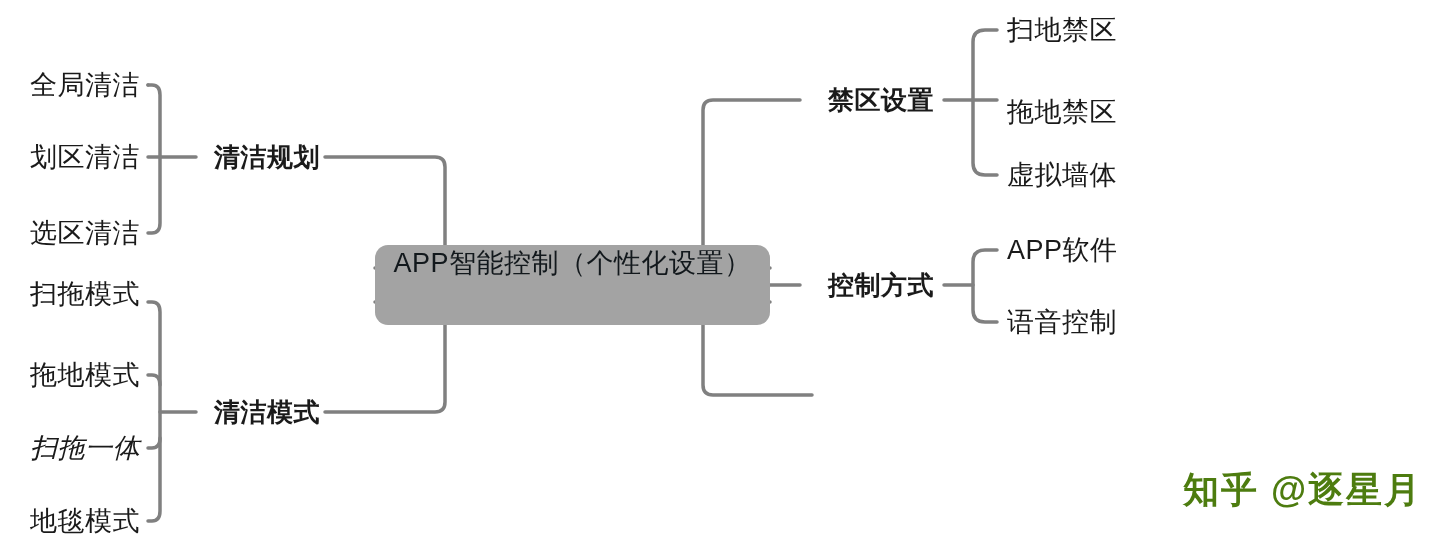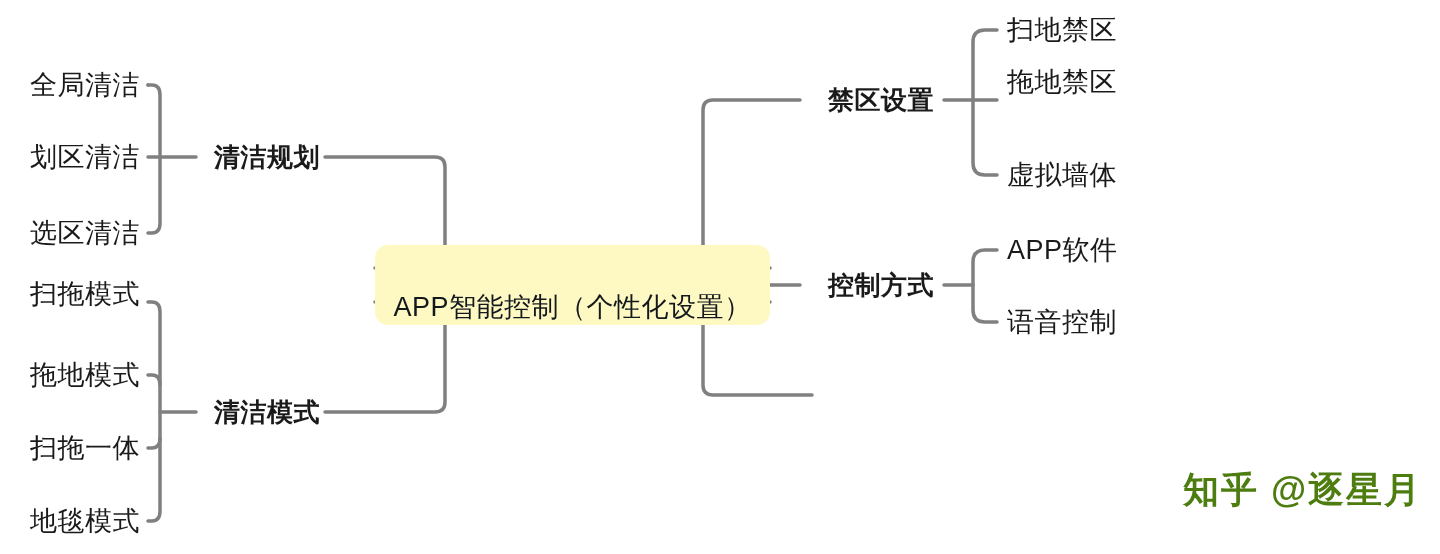--- a/index.html
+++ b/index.html
@@ -47,24 +47,24 @@
   }
   .l-left {
     transform: translate(-100%, -50%);
   }
   .center-node {
     position: absolute;
     left: 375px;
     top: 245px;
     width: 395px;
     height: 80px;
-    background: #fef9c3;
+    background: #a3a3a3;
     border-radius: 13px;
     display: flex;
-    align-items: flex-end;
+    align-items: flex-start;
     justify-content: center;
   }
   .center-label {
     font-size: 27px;
     font-weight: 400;
     color: #12181c;
     letter-spacing: 0.5px;
     white-space: nowrap;
   }
   .watermark {
@@ -126,30 +126,30 @@
   <div class="node branch l-left" style="left:320px; top:157px;">清洁规划</div>
 
   <div class="node branch l-left" style="left:320px; top:412px;">清洁模式</div>
 
   <div class="node leaf l-left" style="left:140px; top:85px;">全局清洁</div>
   <div class="node leaf l-left" style="left:140px; top:157px;">划区清洁</div>
   <div class="node leaf l-left" style="left:140px; top:233px;">选区清洁</div>
 
   <div class="node leaf l-left" style="left:140px; top:294px;">扫拖模式</div>
   <div class="node leaf l-left" style="left:140px; top:375px;font-family:Liberation Serif, serif;">拖地模式</div>
-  <div class="node leaf l-left" style="left:140px; top:448px;">扫拖一体</div>
+  <div class="node leaf l-left" style="left:140px; top:448px;font-style:italic;">扫拖一体</div>
   <div class="node leaf l-left" style="left:140px; top:521px;">地毯模式</div>
 
   <div class="node branch l-right" style="left:828px; top:100px;">禁区设置</div>
 
   <div class="node branch l-right" style="left:828px; top:285px;">控制方式</div>
 
 
   <div class="node leaf l-right" style="left:1007px; top:30px;text-align:center;">扫地禁区</div>
-  <div class="node leaf l-right" style="left:1007px; top:82px;">拖地禁区</div>
+  <div class="node leaf l-right" style="left:1007px; top:112px;">拖地禁区</div>
   <div class="node leaf l-right" style="left:1007px; top:175px;">虚拟墙体</div>
 
   <div class="node leaf l-right" style="left:1007px; top:250px;">APP软件</div>
   <div class="node leaf l-right" style="left:1007px; top:322px;">语音控制</div>
 
   <div class="watermark">知乎 @逐星月</div>
 
 </div>
 
 </body></html>

